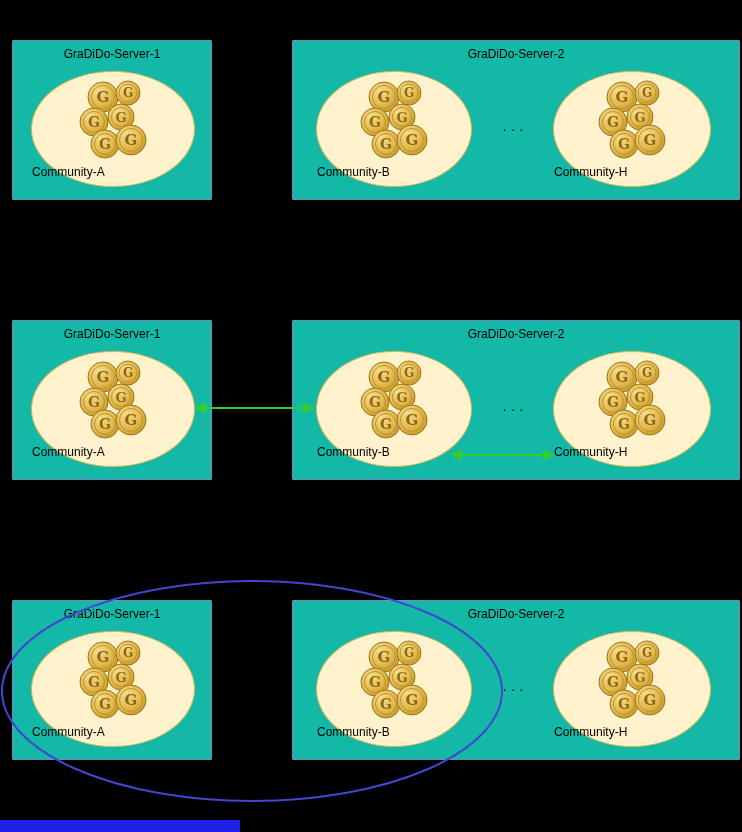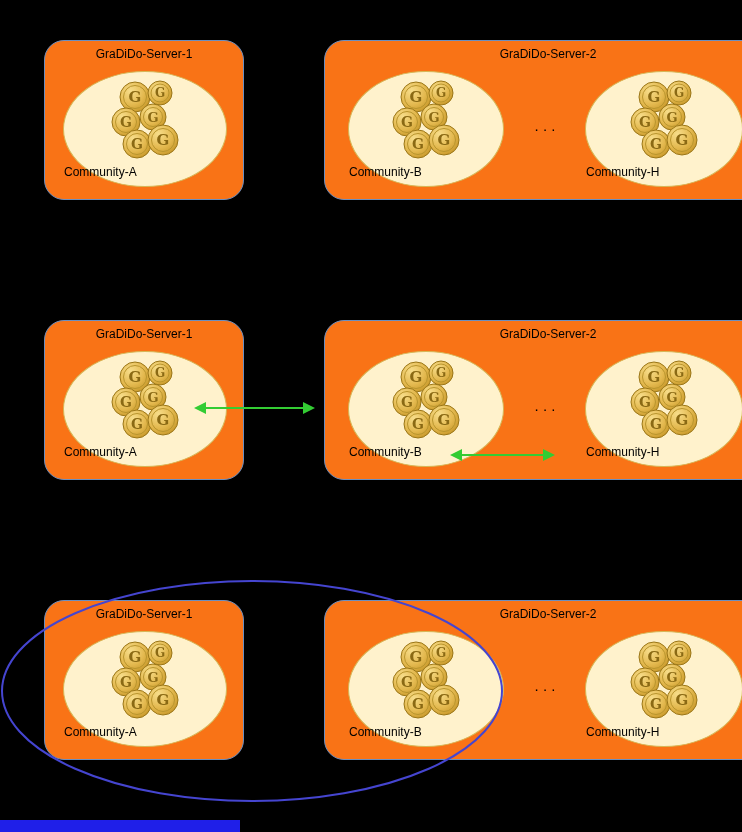--- a/index.html
+++ b/index.html
@@ -5,21 +5,21 @@
   * { margin:0; padding:0; box-sizing:border-box; }
   html, body { background:#000; }
   body { font-family:"Liberation Sans", sans-serif; }
   #canvas {
     position:relative; width:742px; height:832px;
     background:#000; overflow:hidden;
   }
   .row { position:absolute; left:0; width:742px; height:160px; z-index:1; }
   .server {
     position:absolute; top:0; height:160px;
-    background:#f97316; border:1px solid #6c8ebf; border-radius:20px;margin-left:32px;
+    background:#14b8a6; border:1px solid #6c8ebf; border-radius:1px;
   }
   .server-1 { left:12px; width:200px; }
   .server-2 { left:292px; width:448px; }
   .server-title {
     position:absolute; top:6px; left:0; width:100%;
     text-align:center; font-size:12px; color:#000;
   }
   .community {
     position:absolute; background:#fff2cc;
     border:1px solid #d6b656; border-radius:50%;

